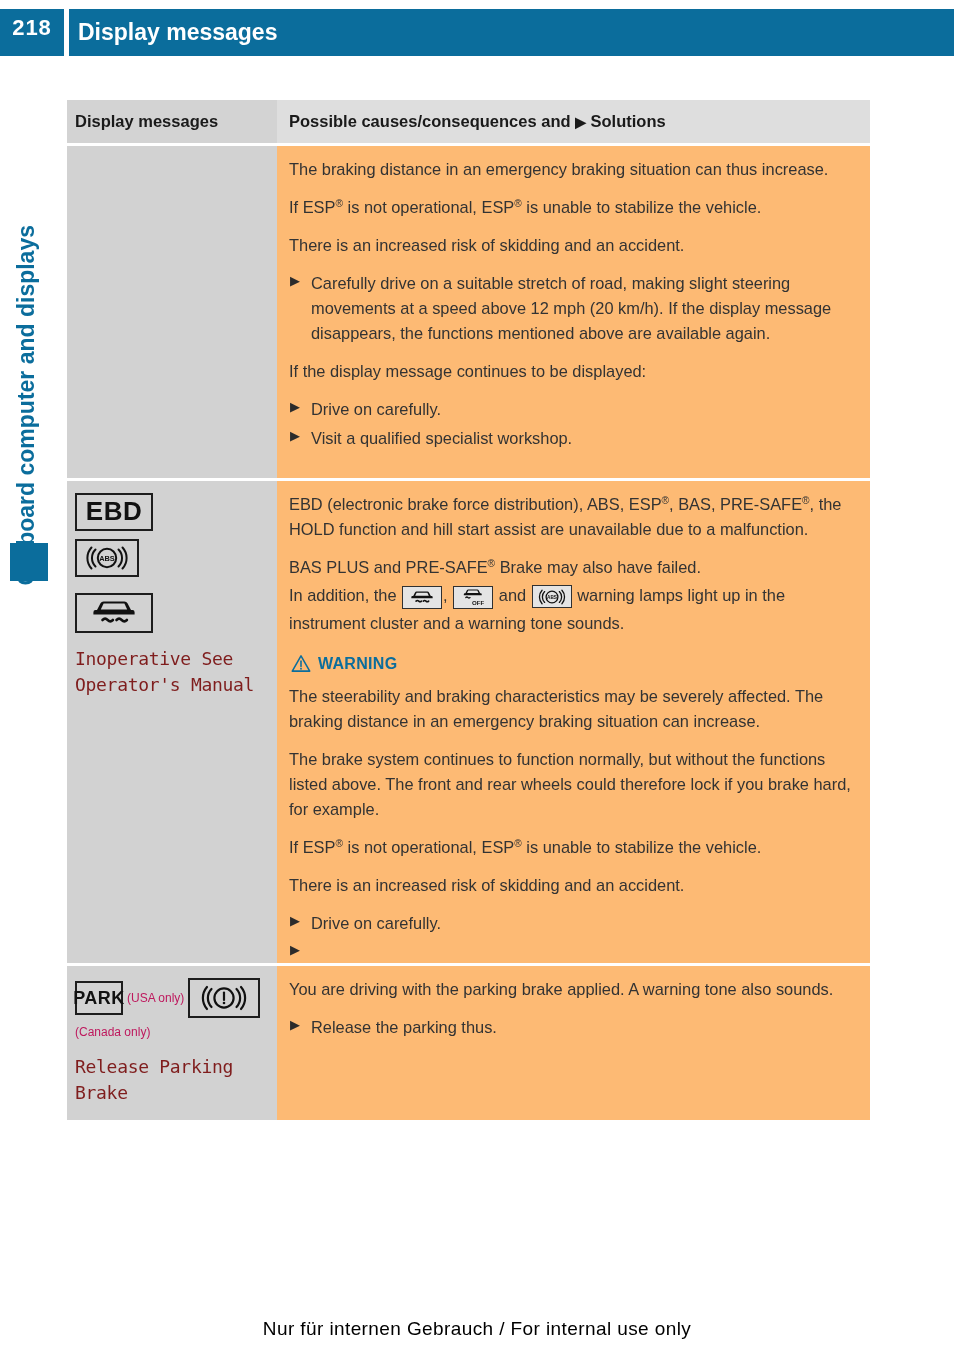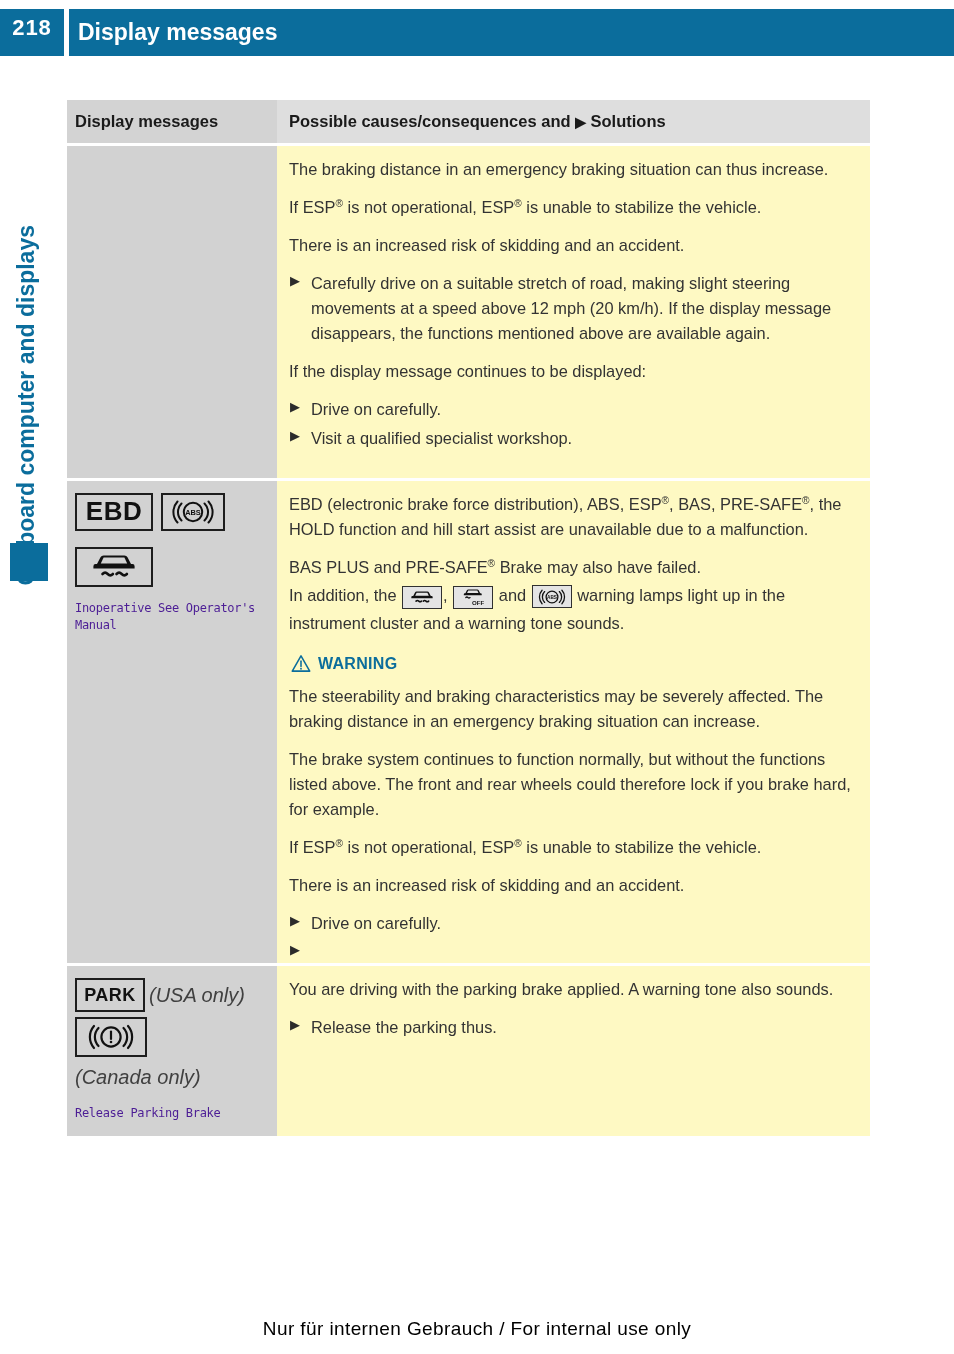--- a/index.html
+++ b/index.html
@@ -85,21 +85,21 @@
     margin-bottom: 3px;
   }
   .cell-left {
     width: 210px;
     background: #d2d2d2;
     box-sizing: border-box;
     padding: 12px 10px 14px 8px;
   }
   .cell-right {
     width: 593px;
-    background: #fef9c3;
+    background: #fdba74;
     box-sizing: border-box;
     padding: 11px 14px 14px 12px;
   }
   .head-left { background: #d3d3d3; padding: 11px 10px 11px 8px; }
   .head-right { background: #dedede; padding: 11px 28px 11px 12px; }
   .head-text {
     font-size: 16.5px;
     font-weight: bold;
     color: #1a1a1a;
     line-height: 1.3;
@@ -141,56 +141,55 @@
     margin: 16px 0 11px 2px;
   }
   .warning-head .wtext {
     color: #0b6d9c;
     font-size: 16px;
     font-weight: bold;
     letter-spacing: 0.3px;
   }
 
   
-  .tile-row { display: flex; align-items: flex-start; gap: 8px; flex-wrap: wrap; }
+  .tile-row { display: flex; align-items: flex-start; gap: 8px; flex-wrap: wrap; flex-direction: column; }
   .tile {
     border: 2px solid #1d1d1d;
     background: #d2d2d2;
     display: inline-flex;
     align-items: center;
     justify-content: center;
     box-sizing: border-box;
   }
   .tile-ebd {
     width: 78px; height: 38px;
     font-size: 26px; font-weight: bold; color: #111;
     letter-spacing: 0.5px;
   }
   .tile-abs { width: 64px; height: 38px; }
   .tile-skid { width: 78px; height: 40px; margin-top: 8px; }
   .tile-park {
-    width: 70px; height: 34px;
+    width: 48px; height: 34px;
     font-size: 18px; font-weight: bold; color: #111;
     letter-spacing: 0.5px;
   }
   .tile-brake { width: 72px; height: 40px; }
 
   .msgtext {
-    color: #4c1d95;
+    color: #7f1d1d;
     font-family: "DejaVu Sans Mono", monospace;
-    font-size: 12px;
+    font-size: 18px;
     line-height: 1.45;
     margin-top: 13px;
     letter-spacing: -0.3px;
   }
   .inline-note {
-    font-size: 20px;
-    color: #404040;
+    font-size: 12px;
+    color: #be185d;
     line-height: 1.5;
-    font-style: italic;
   }
   .park-flow {
     display: flex;
     flex-wrap: wrap;
     align-items: center;
     gap: 5px 4px;
     line-height: 1.9;
   }
 
   

